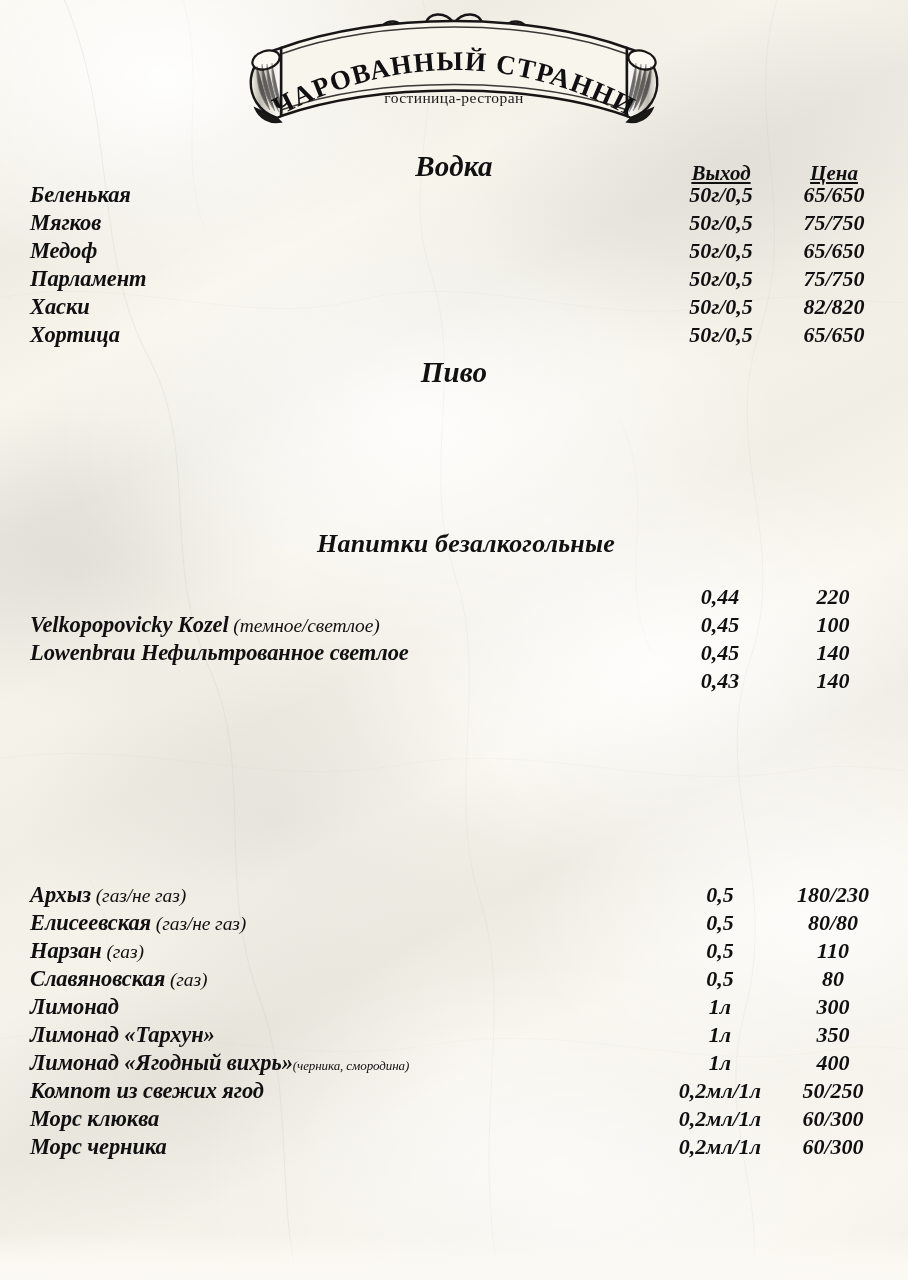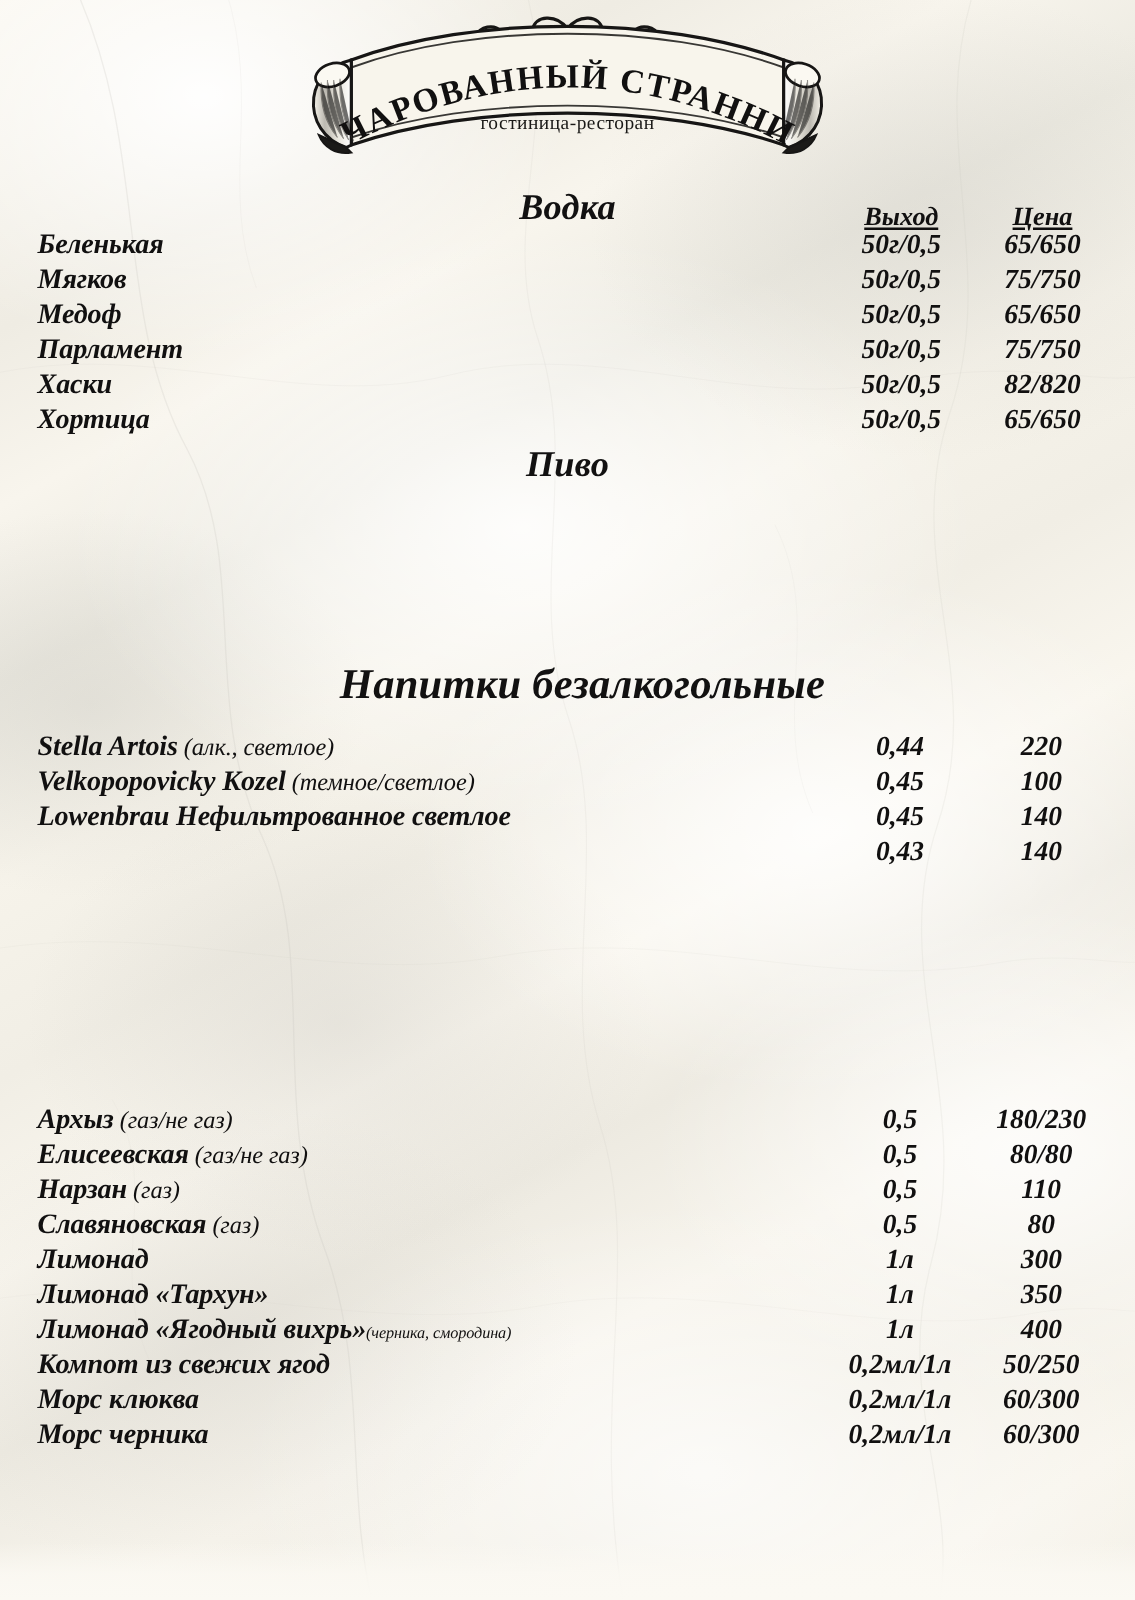--- a/index.html
+++ b/index.html
@@ -74,21 +74,21 @@
 
   .section-title {
     text-align: center;
     font-weight: bold;
     font-style: italic;
     font-size: 29px;
     letter-spacing: .2px;
     color: #121111;
     line-height: 1;
   }
-  .section-title.wide { font-size: 34px; margin-left: 24px; }
+  .section-title.wide { font-size: 26px; margin-left: 24px; }
   .col-head {
     position: absolute;
     top: 0;
     text-align: center;
     text-decoration: underline;
   }
 
   .rows { position: relative; }
 
   .row {
@@ -265,21 +265,20 @@
           <div class="row-name"><span>Хортица</span></div>
           <div class="row-vol col-vol">50г/0,5</div>
           <div class="row-price col-price">65/650</div>
         </div>
       </div>
       <div class="section " style="top: 358px;">
         <div class="section-title">Пиво</div>
       </div>
       <div class="section rows " style="top: 415px;">
         <div class="row">
-          <div class="row-name"><span>Stella Artois</span><span class="desc"> (алк., светлое)</span></div>
           <div class="row-vol col-vol">0,44</div>
           <div class="row-price col-price">220</div>
         </div>
         <div class="row">
           <div class="row-name"><span>Velkopopovicky Kozel</span><span class="desc"> (темное/светлое)</span></div>
           <div class="row-vol col-vol">0,45</div>
           <div class="row-price col-price">100</div>
         </div>
         <div class="row">
           <div class="row-name"><span>Lowenbrau Нефильтрованное светлое</span></div>

